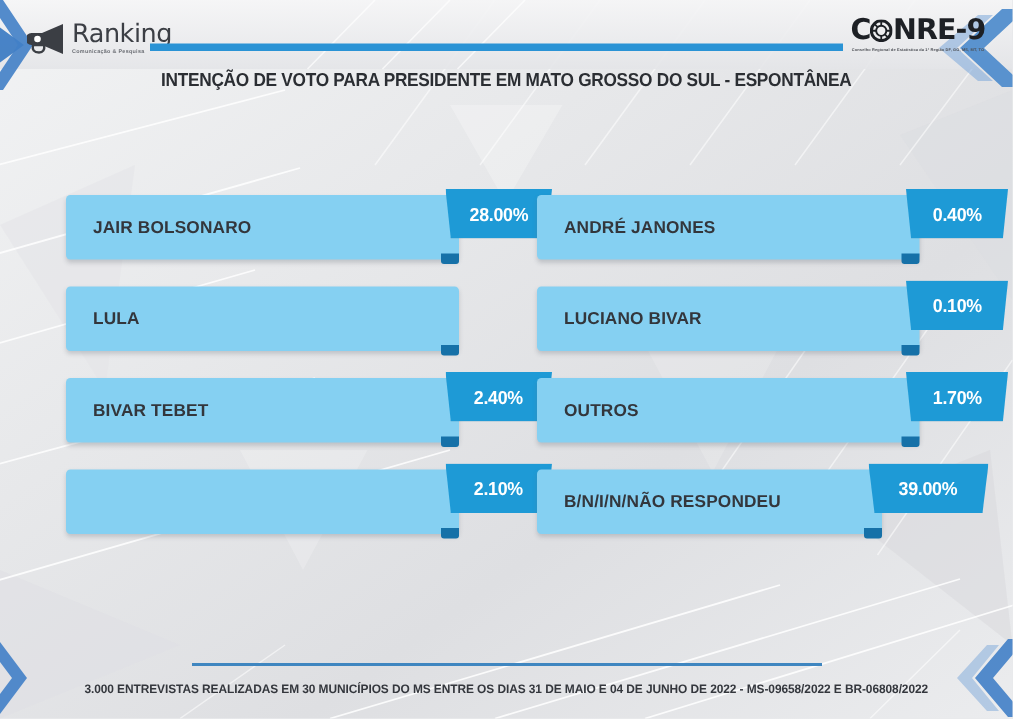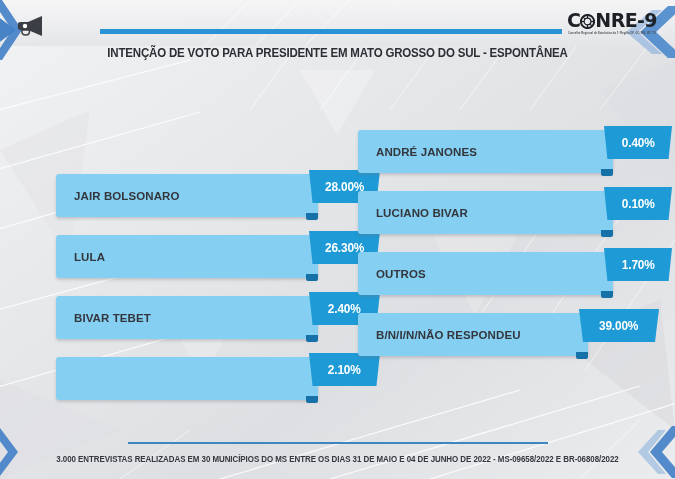--- a/index.html
+++ b/index.html
@@ -56,21 +56,21 @@
     letter-spacing:-0.2px;
     transform:scaleX(0.92); transform-origin:center;
     white-space:nowrap;
   }
 
   
   .board { position:absolute; left:0; top:0; width:675px; height:479px; z-index:2; }
   .row {
     position:absolute; height:43px;
   }
-  .row.left  { left:56px;  width:288px;margin-top:44px; }
+  .row.left  { left:44px;  width:288px; }
   .row.right { left:358px; width:280px; }
 
   .bar-light {
     position:absolute; left:0; top:0; height:43px;
     background:#85d0f2;
     border-radius:3px;
     box-shadow:0 2px 3px rgba(110,115,125,0.30);
   }
   .bar-name {
     position:absolute; left:18px; top:0; height:43px;
@@ -186,20 +186,24 @@
 
 <div class="header">
 
   <div class="logo-ranking">
     <svg class="megaphone" viewBox="0 0 26 22">
       <path d="M24 1 L10 7 L10 15 L24 21 Z" fill="#3b3e44"></path>
       <path d="M3 7 L10 7 L10 15 L3 15 A4 4 0 0 1 3 7 Z" fill="#3b3e44"></path>
       <path d="M4 15 q-1 5 4 5 q4 0 3.5 -5 z" fill="none" stroke="#3b3e44" stroke-width="1.6"></path>
       <circle cx="7" cy="11" r="2.2" fill="#ffffff"></circle>
     </svg>
+    <div class="logo-text">
+      <div class="logo-title">Ranking</div>
+      <div class="logo-sub">Comunicação &amp; Pesquisa</div>
+    </div>
   </div>
 
   <div class="hrule"></div>
 
   <div class="logo-conre">
     <div class="conre-main">
       <span>C</span>
       <span class="conre-o">
         <svg viewBox="0 0 15 15" width="15" height="15">
           <circle cx="7.5" cy="7.5" r="6.6" fill="none" stroke="#1d2025" stroke-width="2"></circle>
@@ -230,23 +234,20 @@
     <div class="tab-fold" style="left:250px"></div>
     <div class="pct-block" style="left:253px; width:71px">
       <span class="pct-text">28.00%</span>
     </div>
   </div>
 
   <div class="row left" style="top:191px">
     <div class="bar-light" style="width:262px"></div>
     <div class="bar-name">LULA</div>
     <div class="tab-fold" style="left:250px"></div>
-    <div class="pct-block" style="left:253px; width:71px">
-      <span class="pct-text">26.30%</span>
-    </div>
   </div>
 
   <div class="row left" style="top:252px">
     <div class="bar-light" style="width:262px"></div>
     <div class="bar-name">BIVAR TEBET</div>
     <div class="tab-fold" style="left:250px"></div>
     <div class="pct-block" style="left:253px; width:71px">
       <span class="pct-text">2.40%</span>
     </div>
   </div>

